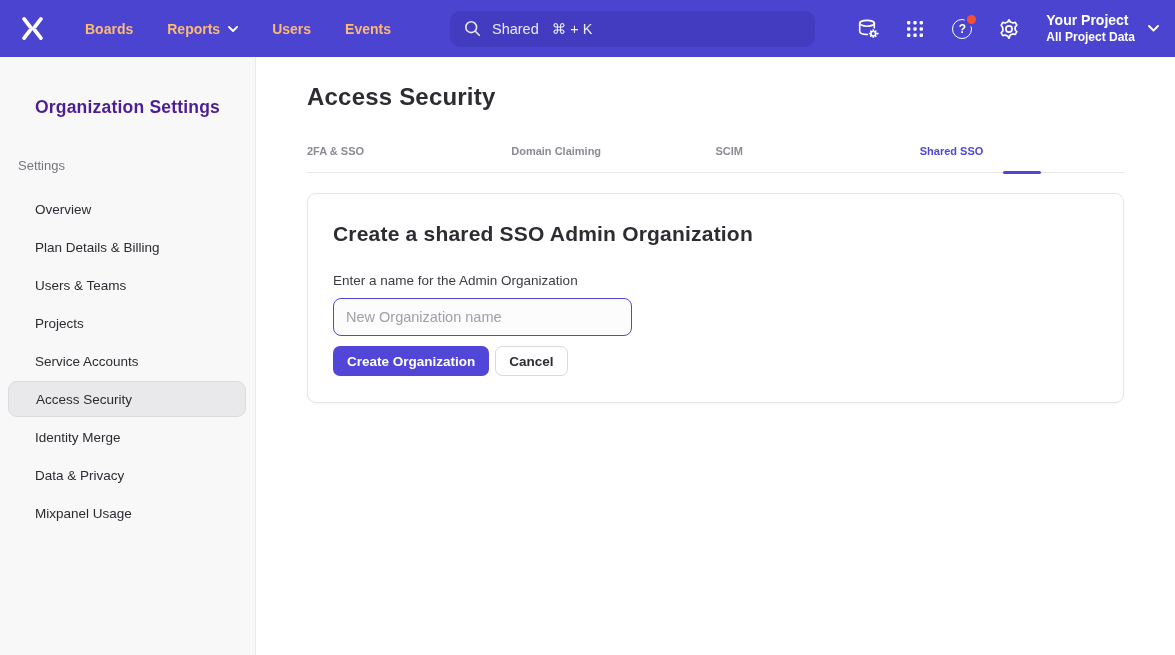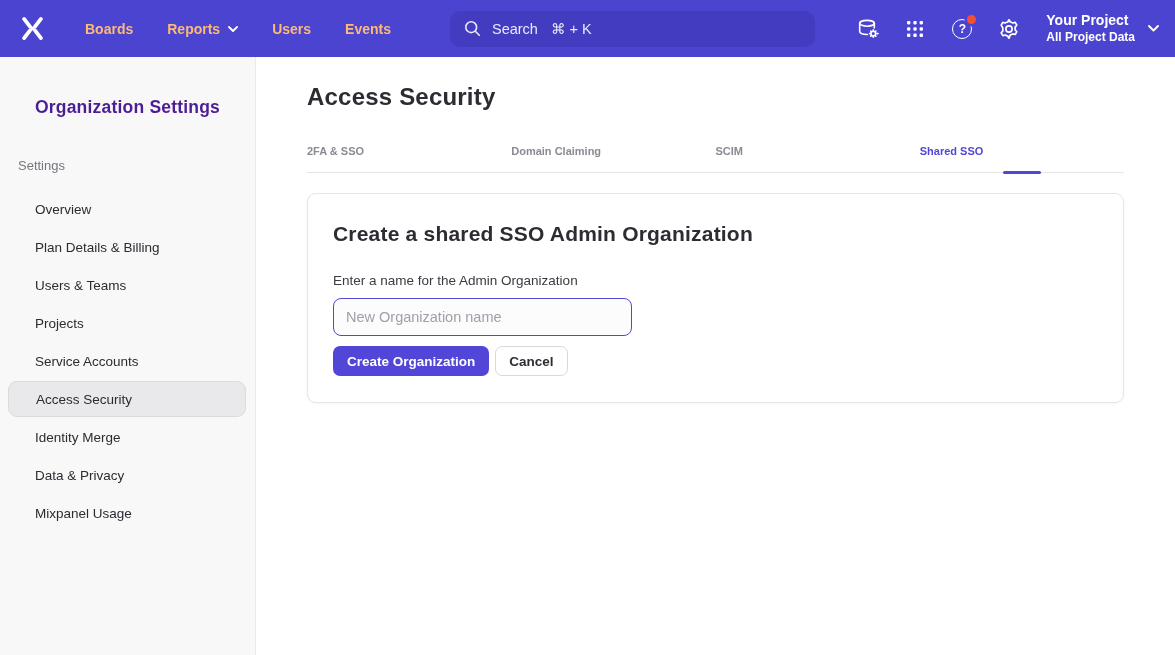--- a/index.html
+++ b/index.html
@@ -139,21 +139,21 @@
     <div class="nav-item">
       <span>Events</span>
     </div>
   </div>
 
   <div class="search">
     <svg width="17" height="17" viewBox="0 0 17 17" fill="none" stroke="#e9e9f9" stroke-width="1.6" stroke-linecap="round">
       <circle cx="7.2" cy="7.2" r="5.4"></circle>
         <path d="M11.3 11.3 L15.3 15.3"></path>
     </svg>
-    <span>Search</span>
+    <span>Shared</span>
     <span class="shortcut">⌘ + K</span>
   </div>
 
   <div class="nav-right">
     <div class="icon-btn">
       <svg width="24" height="24" viewBox="0 0 24 24" fill="none" stroke="#fff" stroke-width="1.6" stroke-linecap="round">
         <ellipse cx="11" cy="6.3" rx="7.3" ry="2.9"></ellipse>
         <path d="M3.7 6.3 V14.6 c0 1.6 3.27 2.9 7.3 2.9 h0.6"></path>
         <path d="M18.3 6.3 V11"></path>
         <circle cx="17.3" cy="16.6" r="4.9" fill="var(--nav-bg)" stroke="none"></circle>

